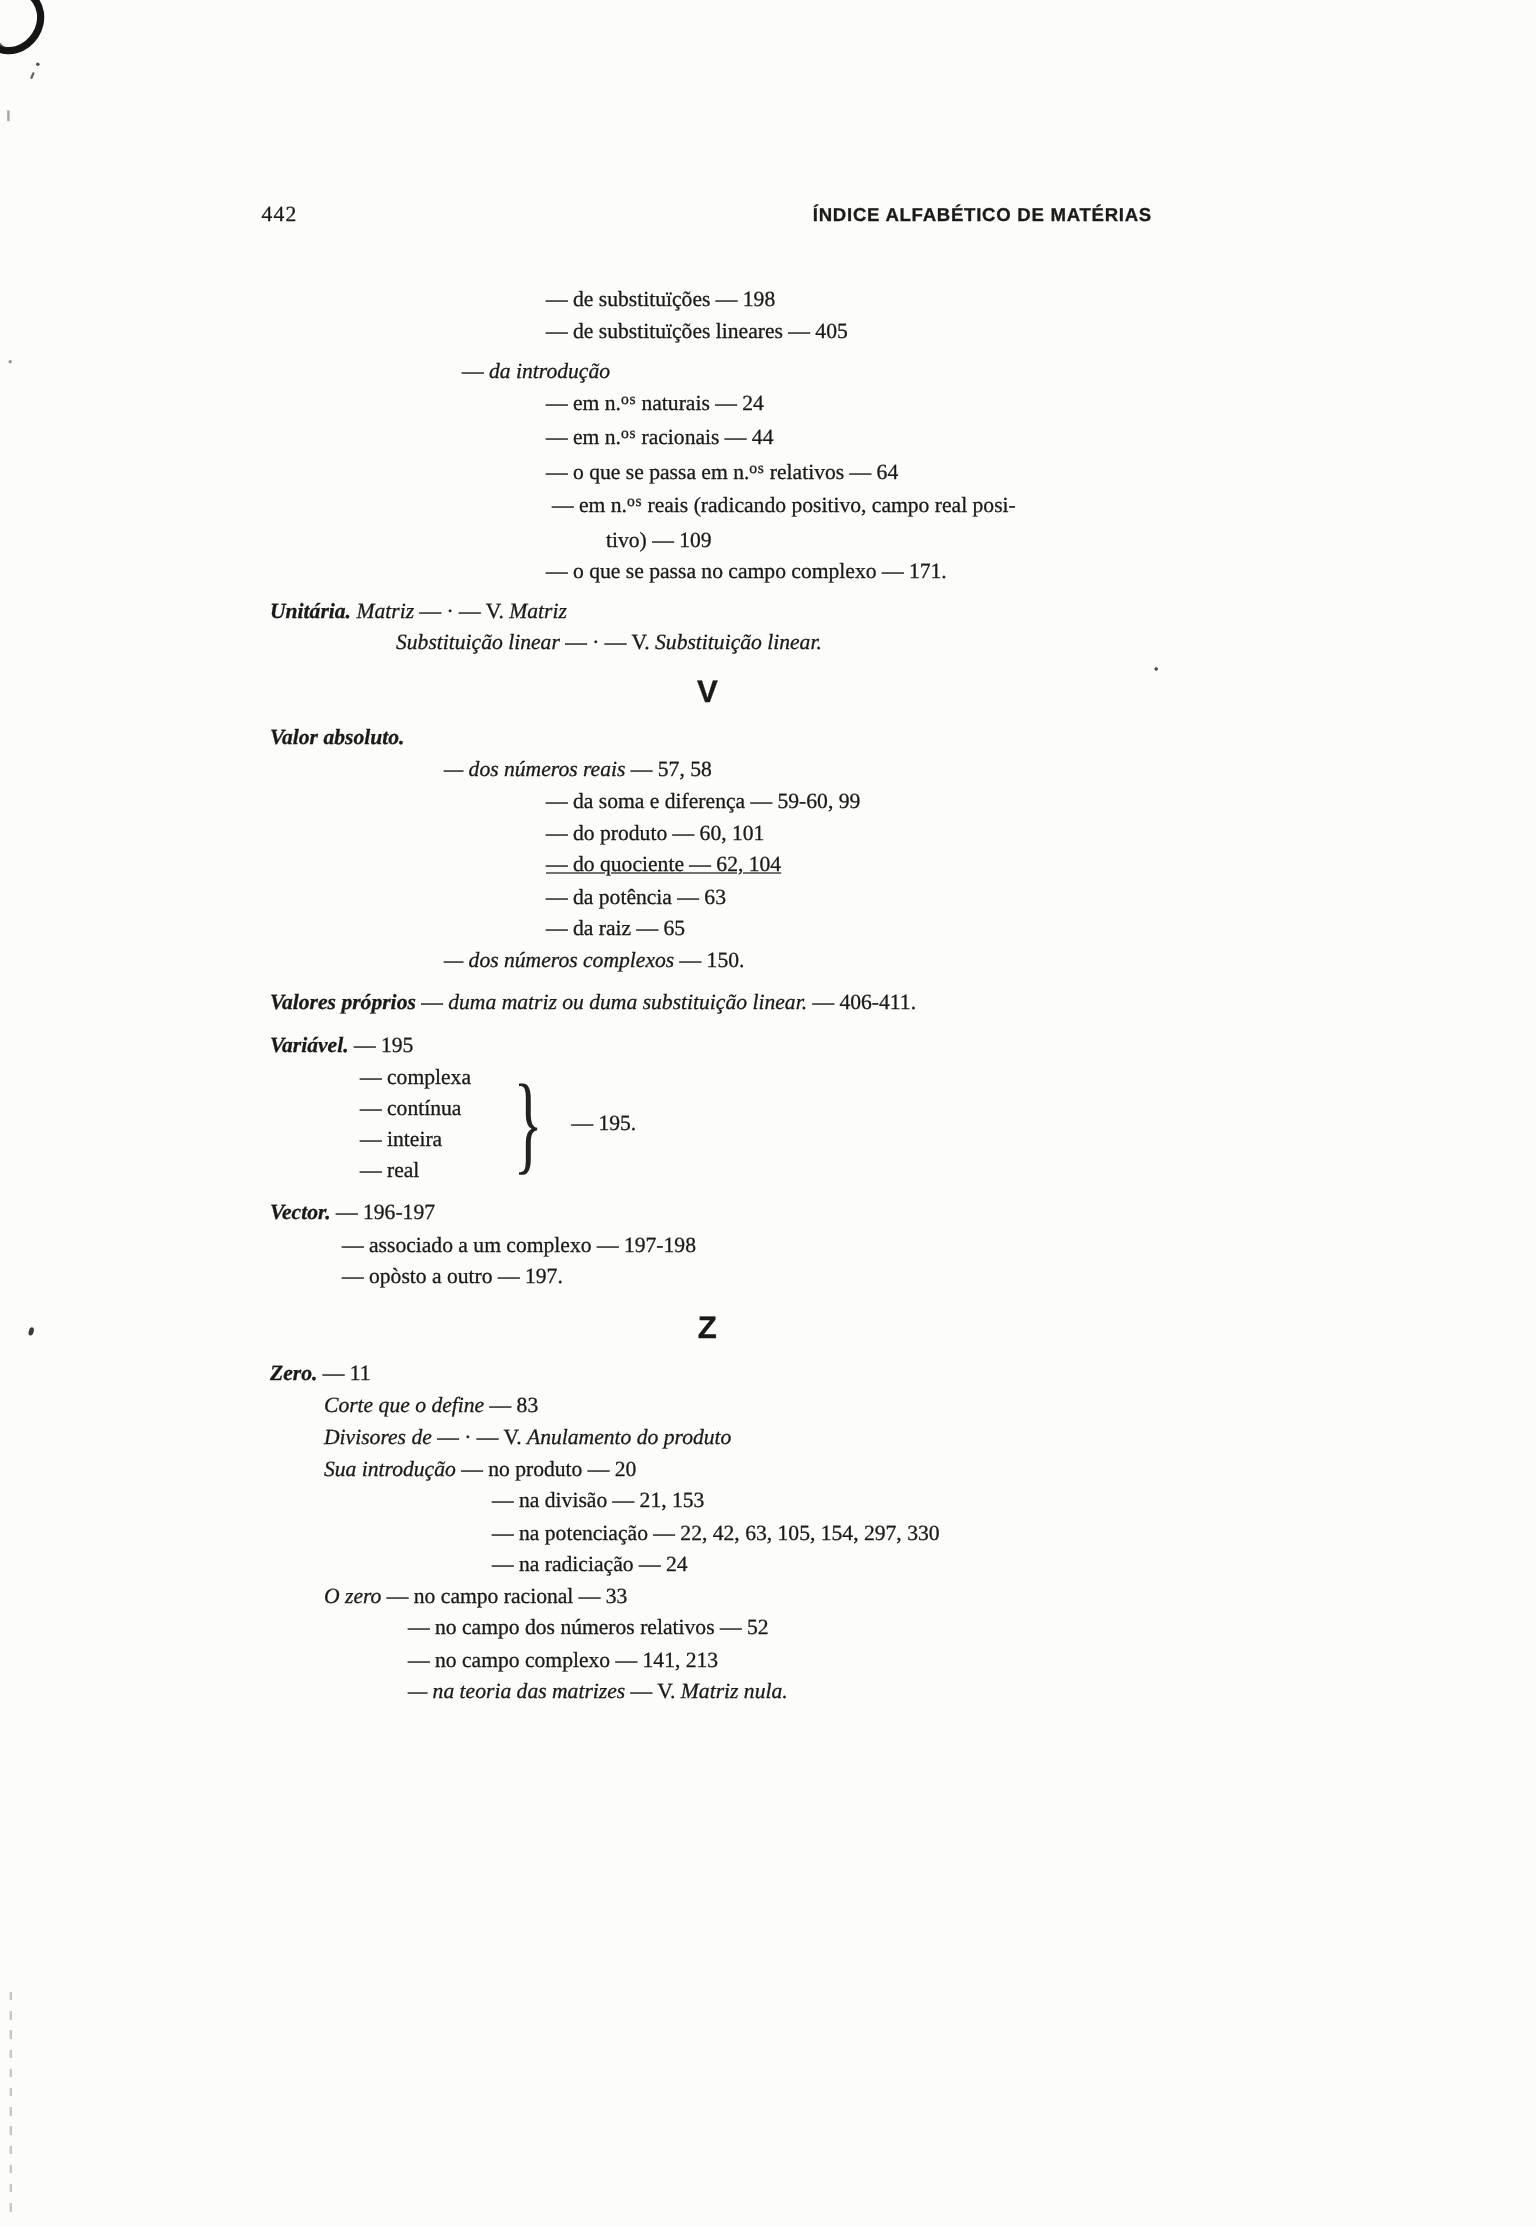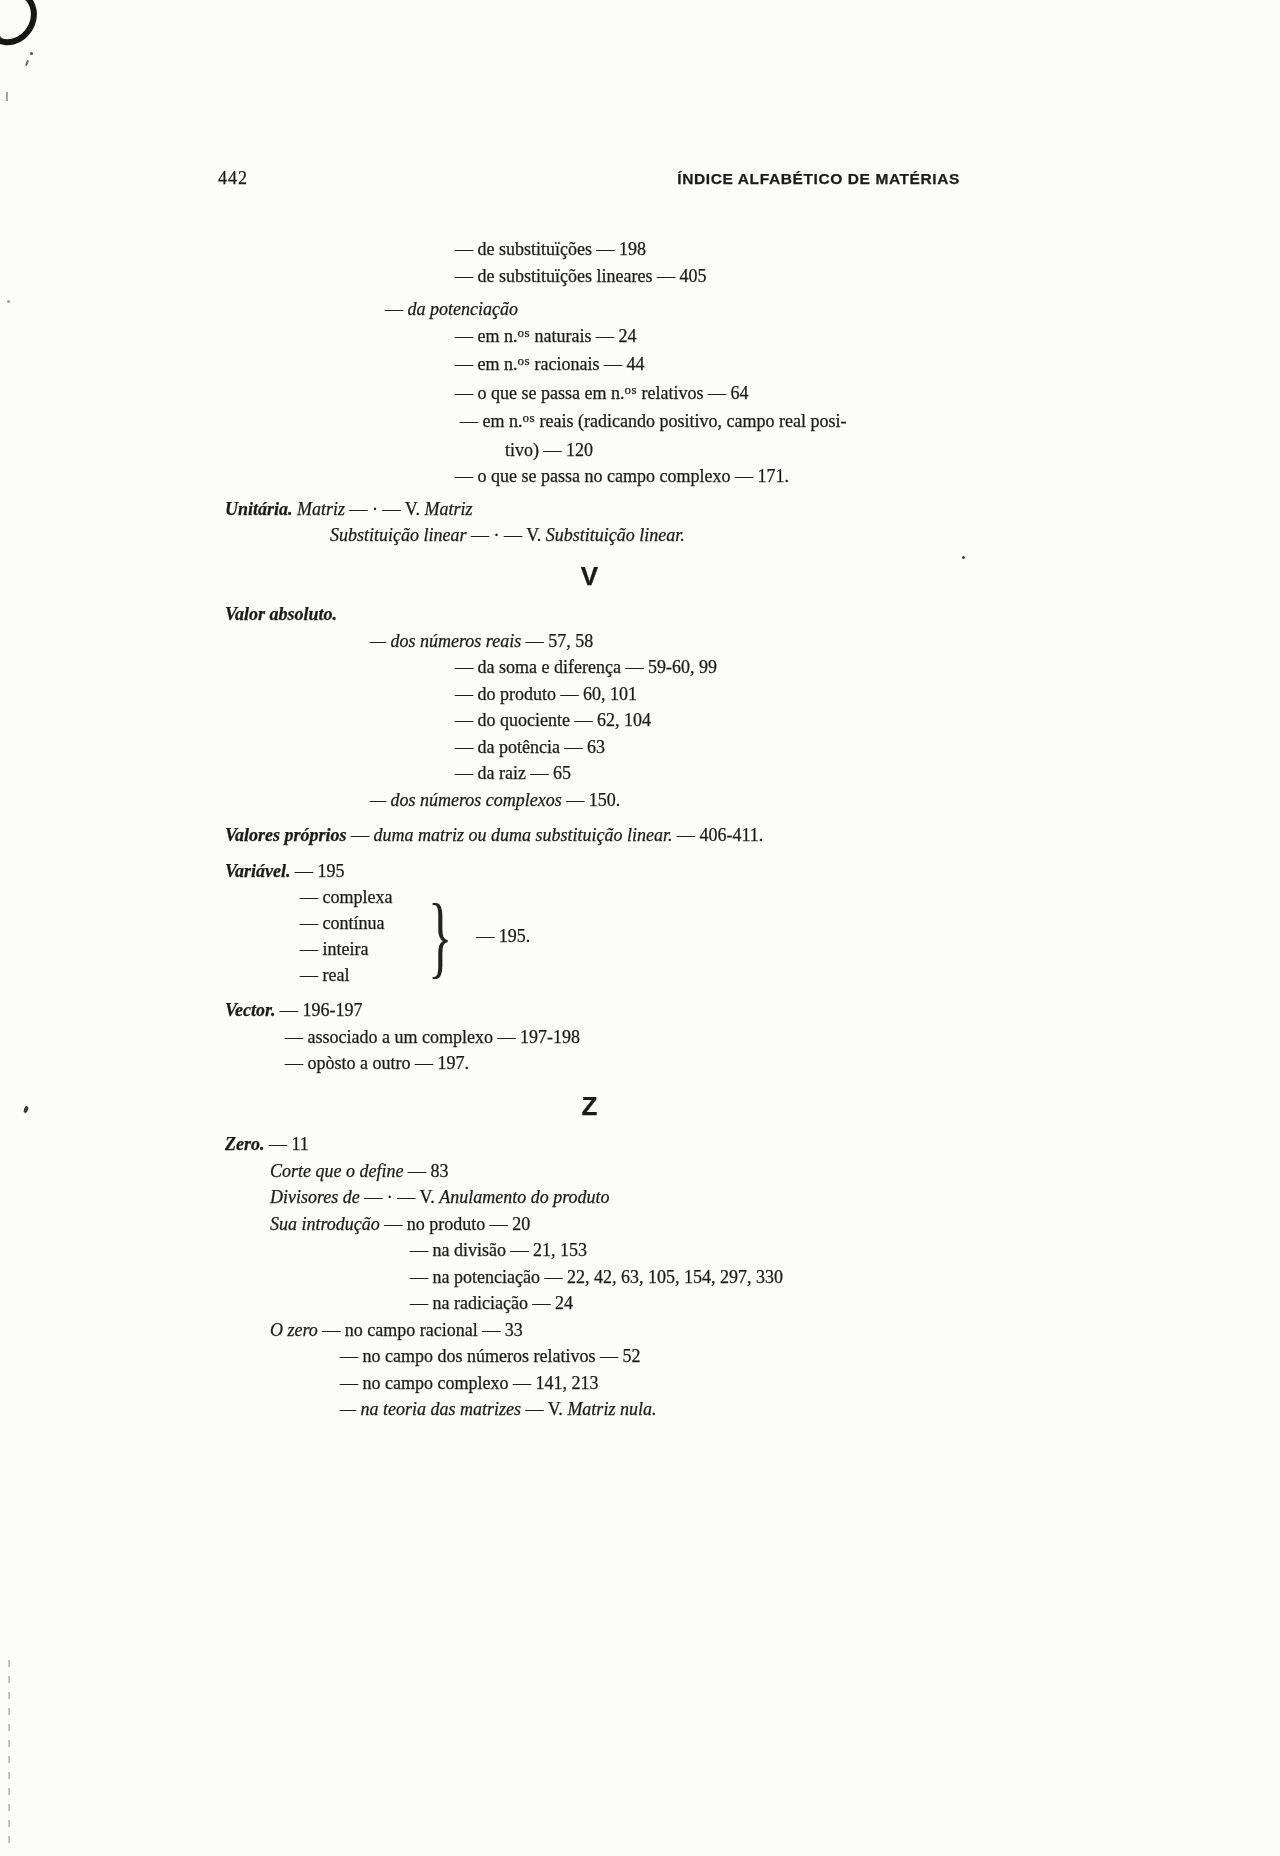--- a/index.html
+++ b/index.html
@@ -120,35 +120,35 @@
 <div class="artifact edge-dashes"></div>
 
 <div class="page-header">
   <span class="page-number">442</span>
   <span class="header-title">ÍNDICE ALFABÉTICO DE MATÉRIAS</span>
 </div>
 
 <div class="index-content">
     <div class="index-line" style="margin-left: 230px;"><span class="seg n">— de substituïções — 198</span></div>
     <div class="index-line" style="margin-left: 230px;"><span class="seg n">— de substituïções lineares — 405</span></div>
-    <div class="index-line" style="margin-left: 160px; margin-top: 7px;"><span class="seg n">— </span><span class="seg i">da potenciação</span></div>
+    <div class="index-line" style="margin-left: 160px; margin-top: 7px;"><span class="seg n">— </span><span class="seg i">da introdução</span></div>
     <div class="index-line" style="margin-left: 230px;"><span class="seg n">— em n.</span><span class="seg sup">os</span><span class="seg n"> naturais — 24</span></div>
     <div class="index-line" style="margin-left: 230px;"><span class="seg n">— em n.</span><span class="seg sup">os</span><span class="seg n"> racionais — 44</span></div>
     <div class="index-line" style="margin-left: 230px;"><span class="seg n">— o que se passa em n.</span><span class="seg sup">os</span><span class="seg n"> relativos — 64</span></div>
     <div class="index-line" style="margin-left: 235px;"><span class="seg n">— em n.</span><span class="seg sup">os</span><span class="seg n"> reais (radicando positivo, campo real posi-</span></div>
-    <div class="index-line" style="margin-left: 280px;"><span class="seg n">tivo) — 120</span></div>
+    <div class="index-line" style="margin-left: 280px;"><span class="seg n">tivo) — 109</span></div>
     <div class="index-line" style="margin-left: 230px;"><span class="seg n">— o que se passa no campo complexo — 171.</span></div>
     <div class="index-line" style="margin-top: 6px;"><span class="seg bi">Unitária.</span><span class="seg n"> </span><span class="seg i">Matriz</span><span class="seg n"> — · — V. </span><span class="seg i">Matriz</span></div>
     <div class="index-line" style="margin-left: 105px;"><span class="seg i">Substituição linear</span><span class="seg n"> — · — V. </span><span class="seg i">Substituição linear.</span></div>
     <div class="section-heading" style="margin-top: 14px;">V</div>
     <div class="index-line" style="margin-top: 10px;"><span class="seg bi">Valor absoluto.</span></div>
     <div class="index-line" style="margin-left: 145px;"><span class="seg i">— dos números reais</span><span class="seg n"> — 57, 58</span></div>
     <div class="index-line" style="margin-left: 230px;"><span class="seg n">— da soma e diferença — 59-60, 99</span></div>
     <div class="index-line" style="margin-left: 230px;"><span class="seg n">— do produto — 60, 101</span></div>
-    <div class="index-line" style="margin-left: 230px;"><span class="seg n">— do quociente — 62, 104</span></div>
+    <div class="index-line" style="margin-left: 230px; text-decoration: underline;"><span class="seg n">— do quociente — 62, 104</span></div>
     <div class="index-line" style="margin-left: 230px;"><span class="seg n">— da potência — 63</span></div>
     <div class="index-line" style="margin-left: 230px;"><span class="seg n">— da raiz — 65</span></div>
     <div class="index-line" style="margin-left: 145px;"><span class="seg i">— dos números complexos</span><span class="seg n"> — 150.</span></div>
     <div class="index-line" style="margin-top: 9px;"><span class="seg bi">Valores próprios</span><span class="seg n"> — </span><span class="seg i">duma matriz ou duma substituição linear.</span><span class="seg n"> — 406-411.</span></div>
     <div class="index-line" style="margin-top: 9px;"><span class="seg bi">Variável.</span><span class="seg n"> — 195</span></div>
     <div class="brace-group" style="margin-left: 75px;">
       <div class="brace-items">
         <div class="brace-item">— complexa</div>
         <div class="brace-item">— contínua</div>
         <div class="brace-item">— inteira</div>

